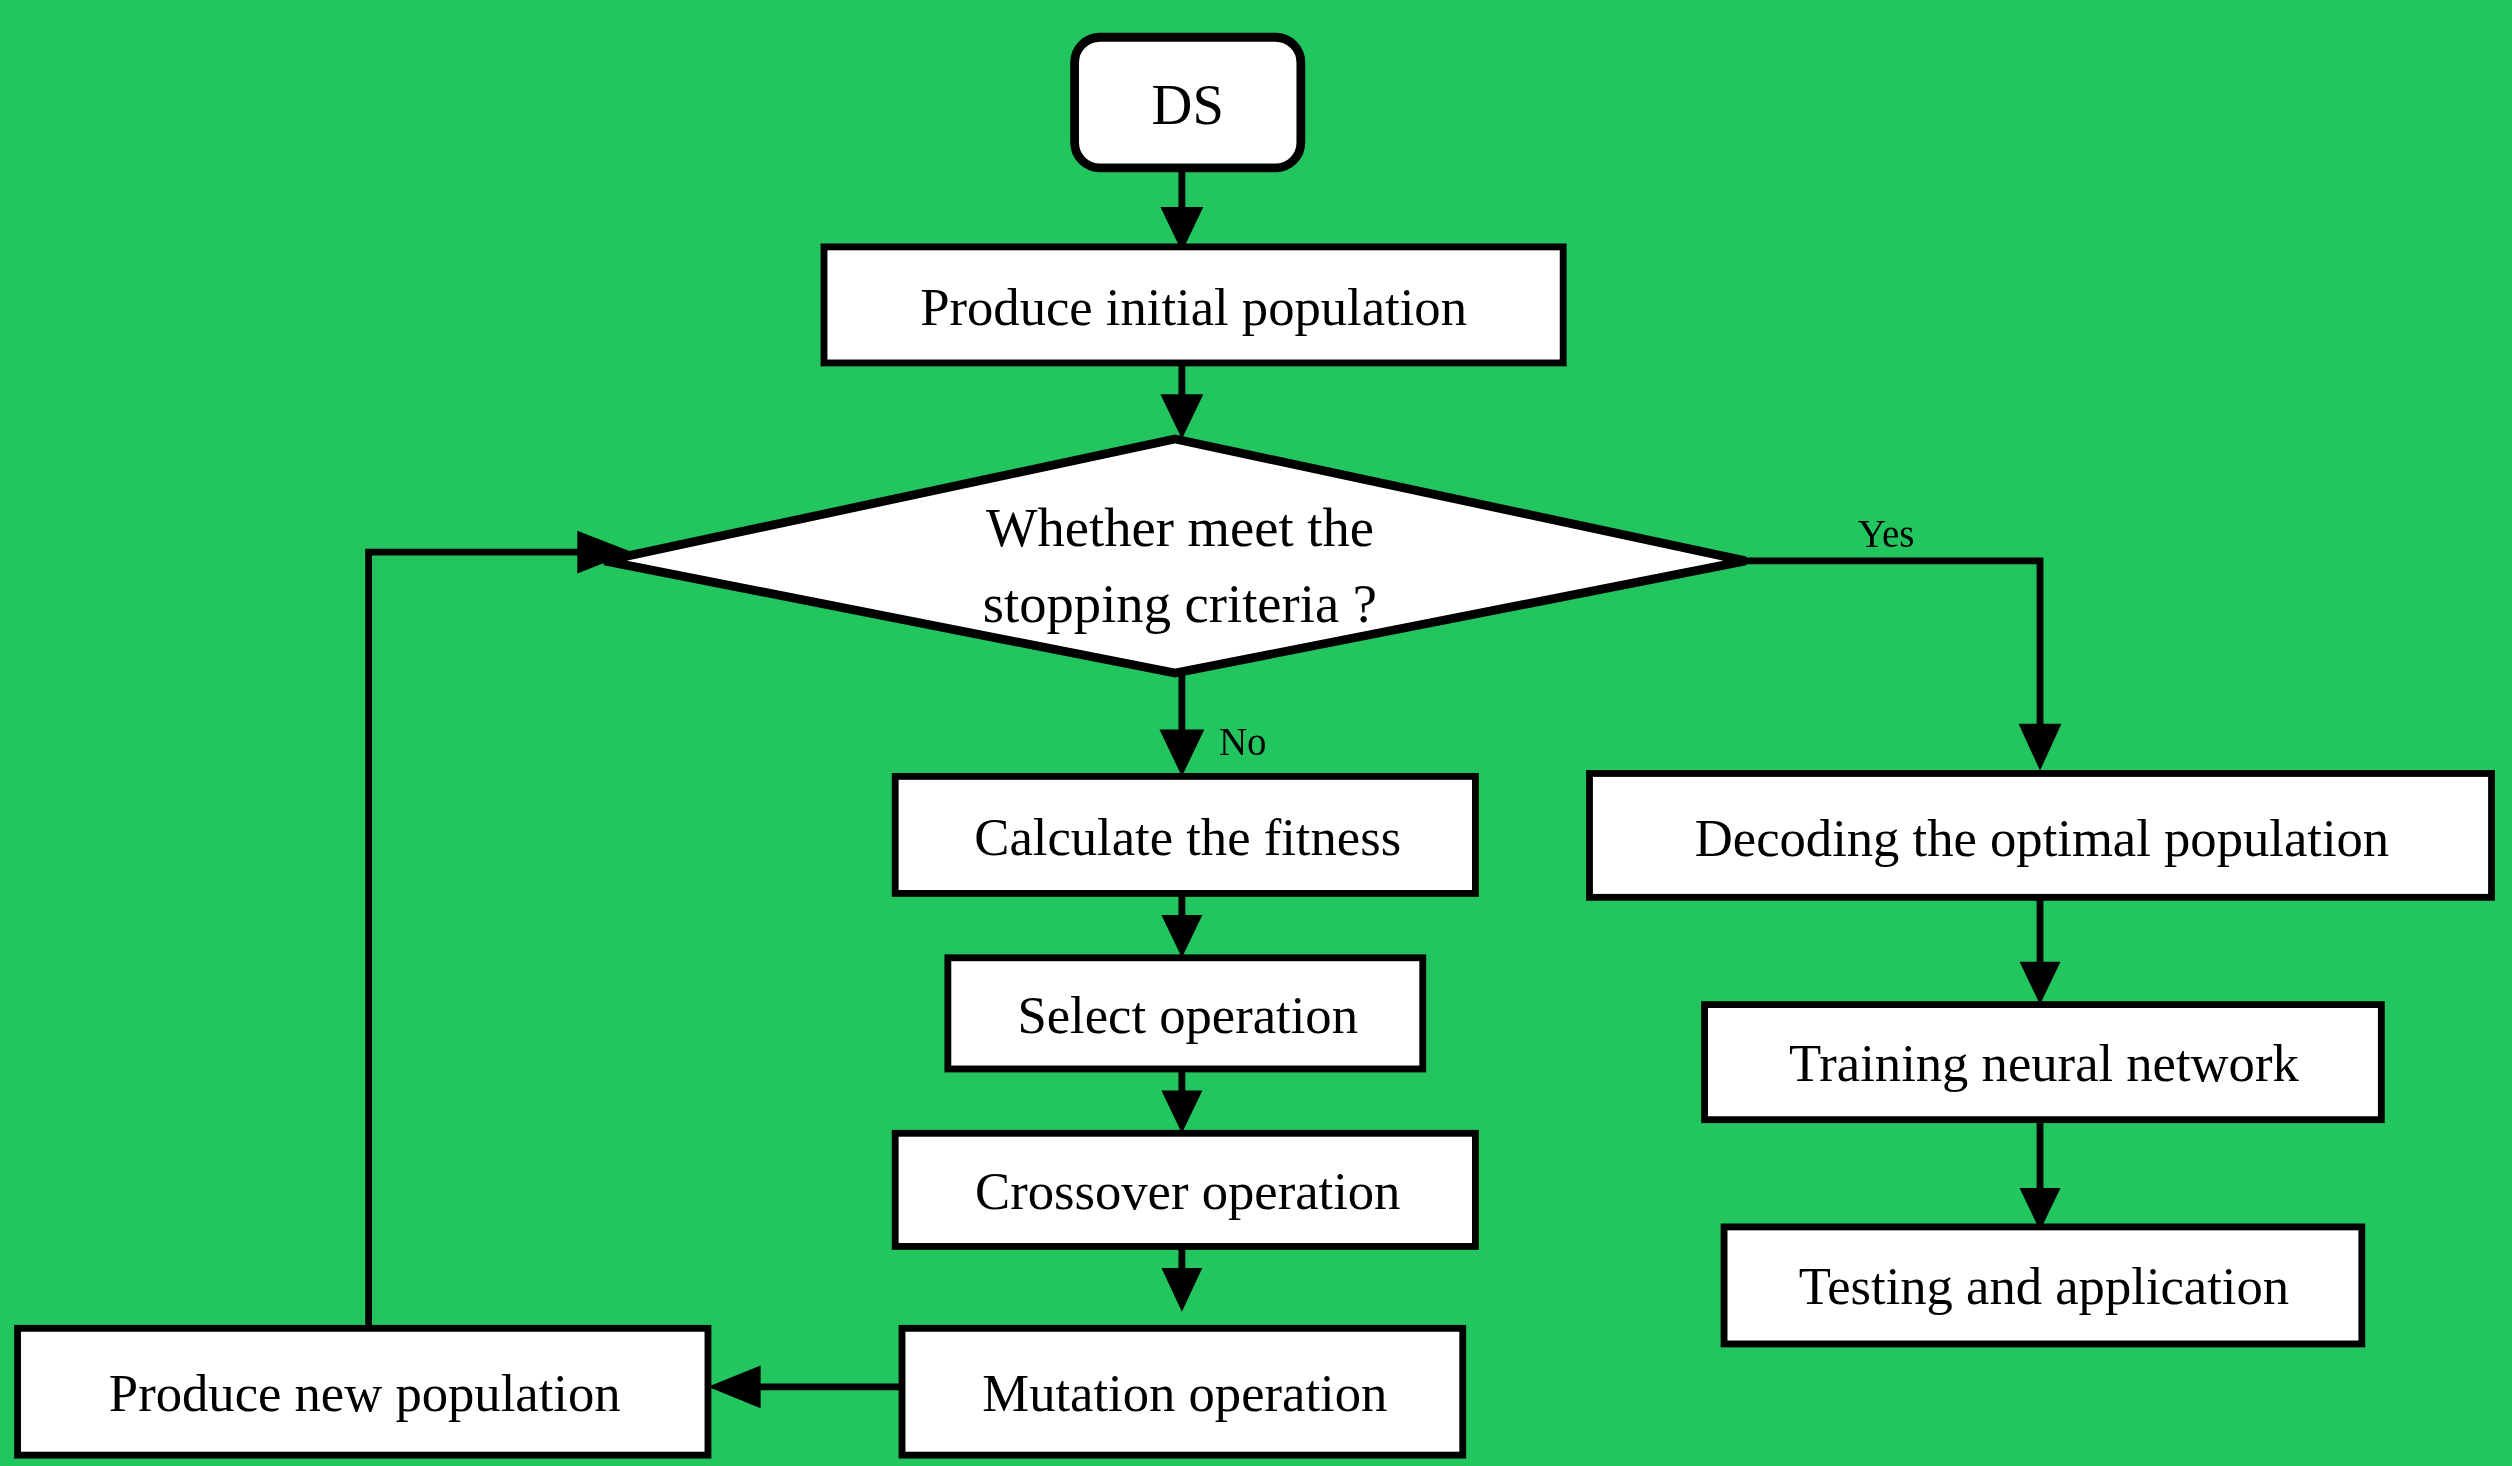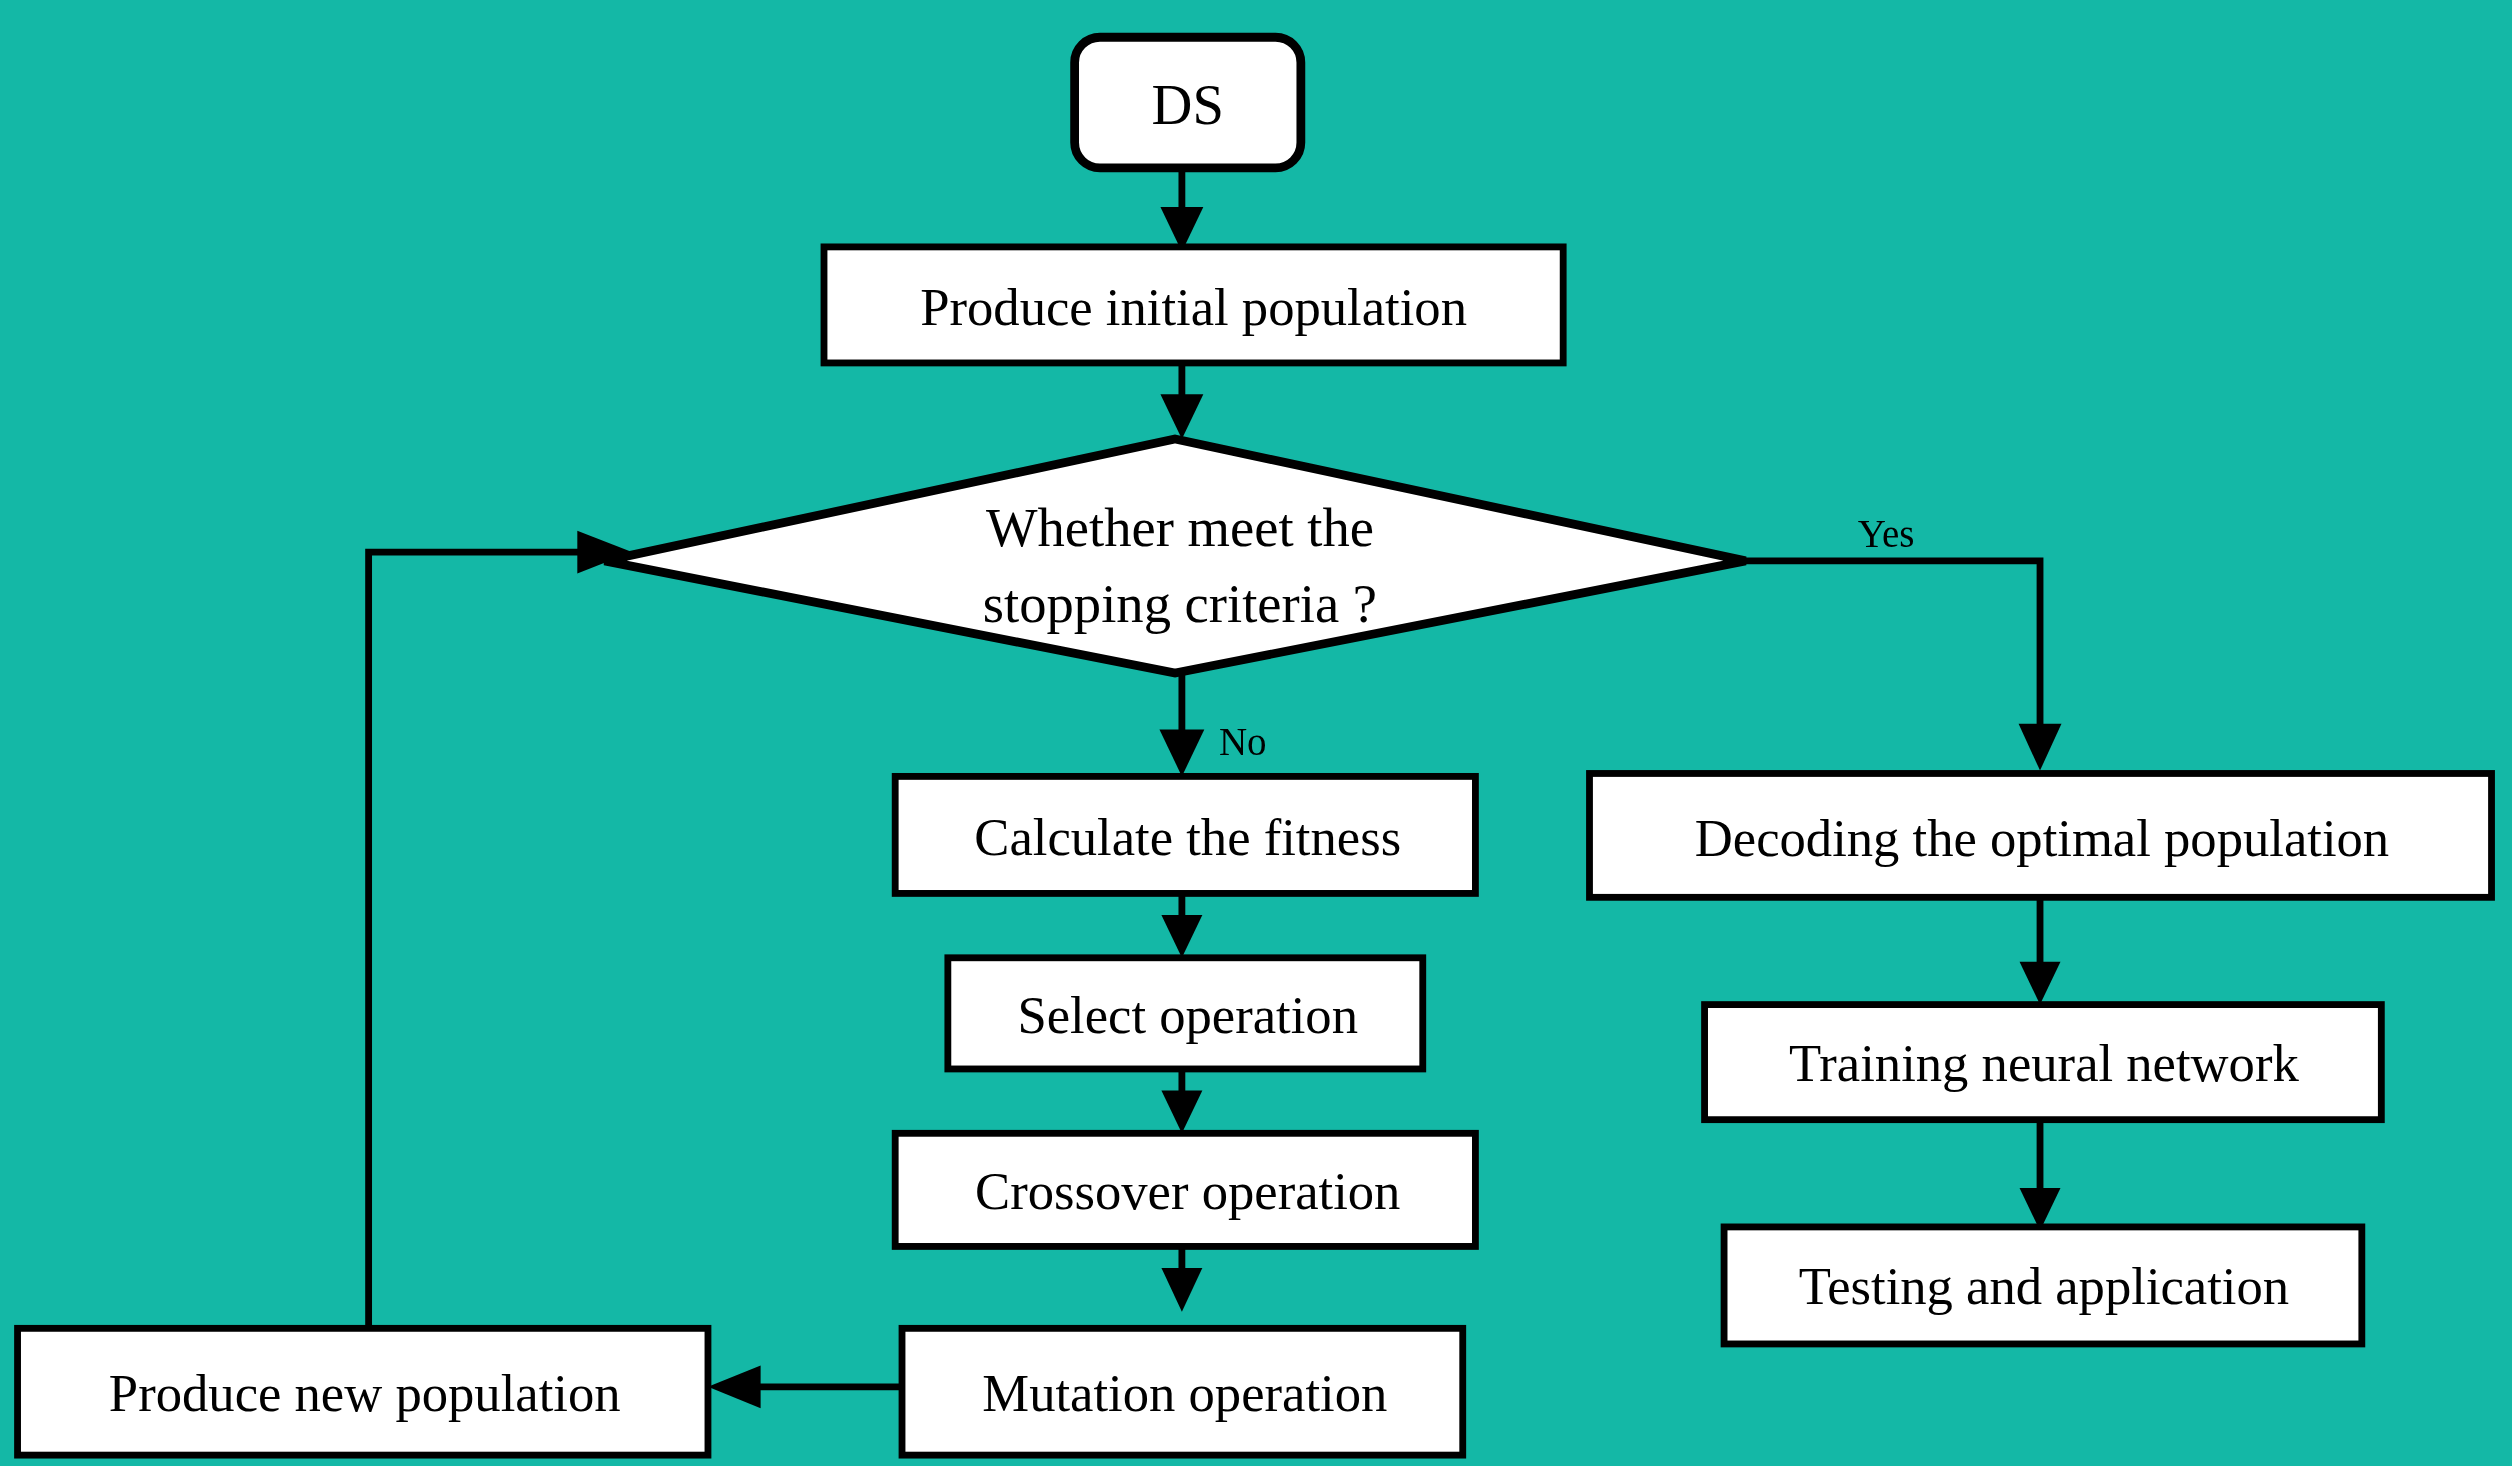--- a/index.html
+++ b/index.html
@@ -7,21 +7,21 @@
     padding: 0;
     background: #ffffff;
   }
   body {
     font-family: "Liberation Serif", serif;
   }
   #canvas {
     position: relative;
     width: 2512px;
     height: 1467px;
-    background: #14b8a6;
+    background: #22c55e;
     overflow: hidden;
   }
   #flow-svg {
     position: absolute;
     top: 0;
     left: 0;
     width: 2512px;
     height: 1467px;
   }
   .node-rect {

